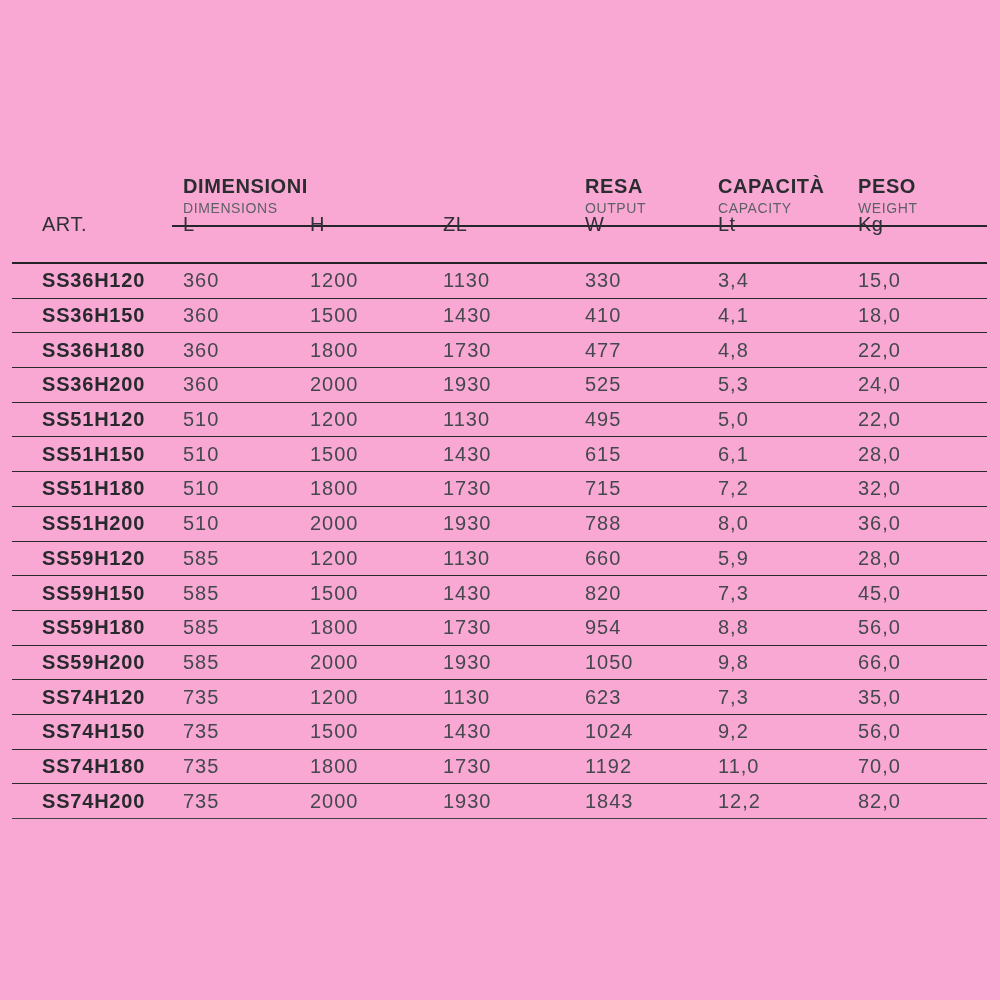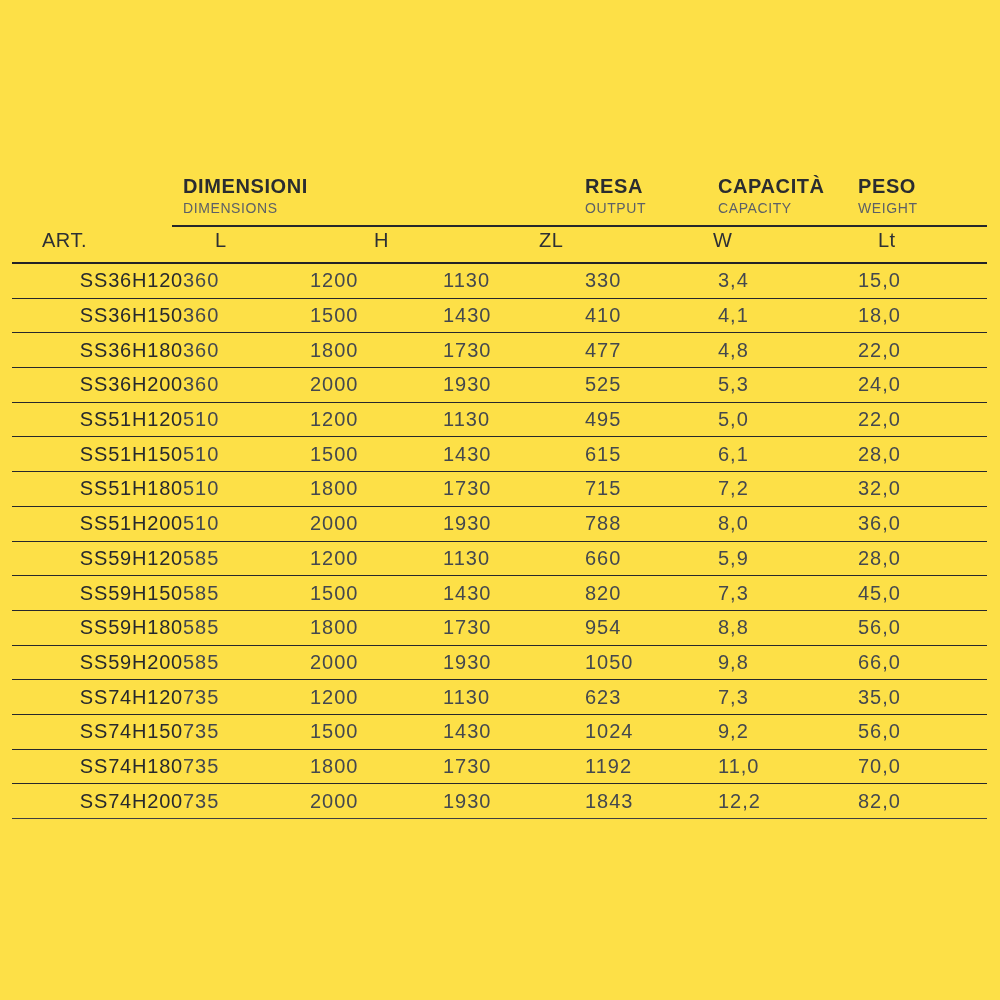--- a/index.html
+++ b/index.html
@@ -1,21 +1,21 @@
 <!DOCTYPE html>
 <html><head>
 <meta charset="utf-8">
 <style>
   * { margin: 0; padding: 0; box-sizing: border-box; }
   html, body { background: #ffffff; }
   .page {
     position: relative;
     width: 1000px;
     height: 1000px;
-    background: #fde047;
+    background: #f9a8d4;
     font-family: "Liberation Sans", sans-serif;
     overflow: hidden;
   }
   .table-wrap {
     position: absolute;
     left: 12px;
     top: 175px;
     width: 975px;
   }
   
@@ -51,27 +51,26 @@
     left: 160px;
     right: 0;
     top: 50px;
     height: 1.6px;
     background: #26272b;
   }
   .subhead {
     position: absolute;
     left: 0;
     right: 0;
-    top: 54px;
+    top: 38px;
     height: 32px;
     display: grid;
     grid-template-columns: 171px 127px 133px 142px 133px 140px 129px;
     align-items: end;
     padding-bottom: 13px;
-    gap: 32px;
   }
   .subhead .cell {
     font-size: 20px;
     font-weight: 500;
     color: #2e3034;
     letter-spacing: 0.5px;
   }
   .subhead .cell.art { padding-left: 30px; }
   
   .tbody .row {
@@ -84,24 +83,23 @@
   .tbody .row:last-child { border-bottom: 1px solid #404040; }
   .tbody .cell {
     font-size: 20px;
     font-weight: 400;
     color: #44484e;
     letter-spacing: 1px;
     white-space: nowrap;
   }
   .tbody .cell.art {
     padding-left: 30px;
-    font-weight: 400;
+    font-weight: 700;
     color: #27292d;
     letter-spacing: 0.8px;
-    text-align: right;
   }
 </style>
 </head>
 <body>
 
 <div class="page">
   <div class="table-wrap">
 
     <div class="thead">
       <div class="group g-dim">

